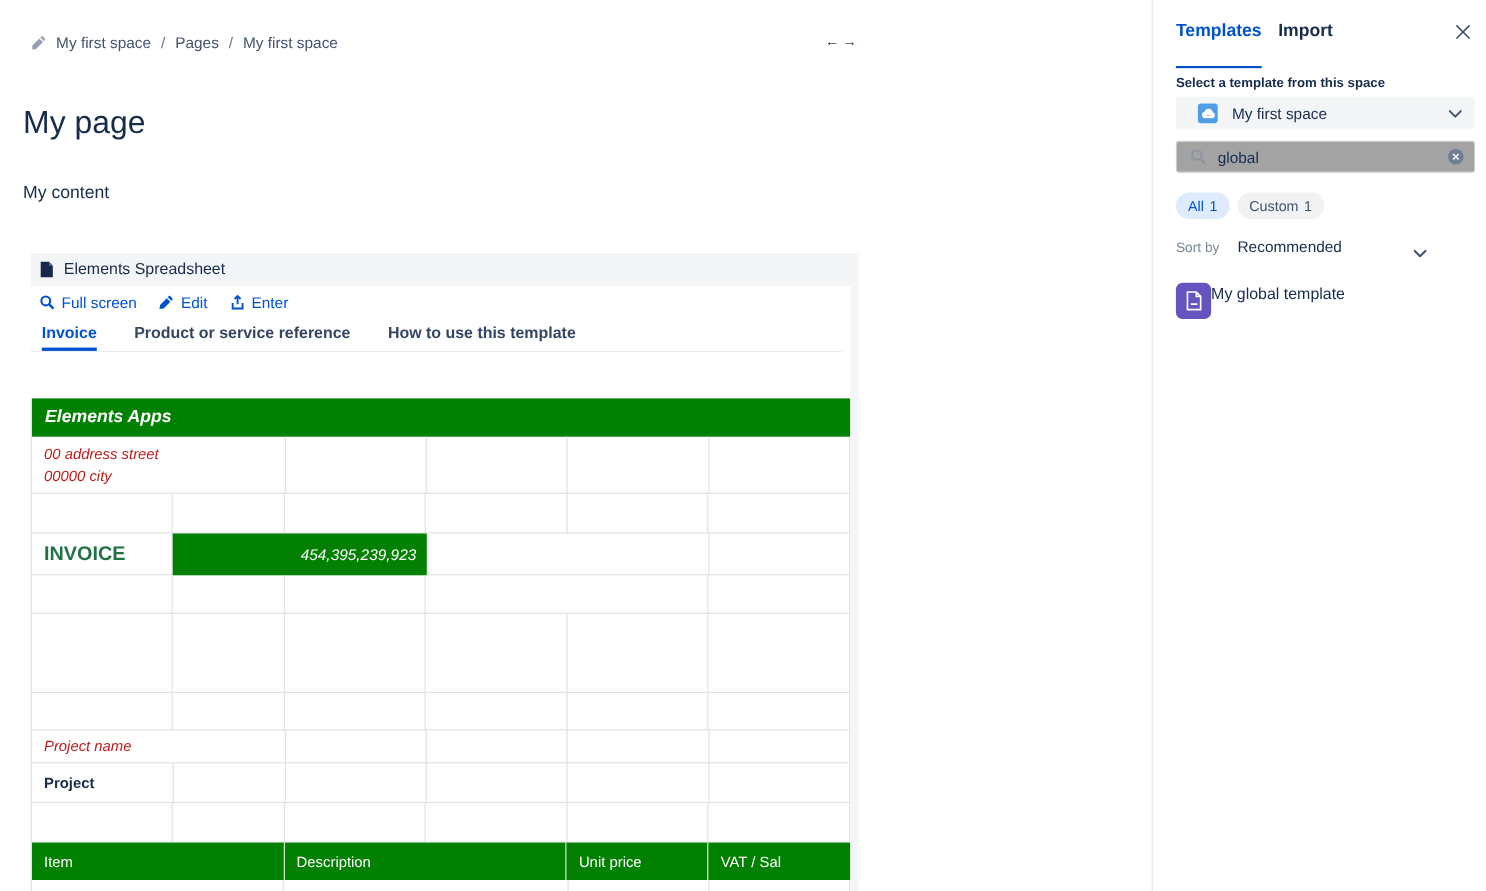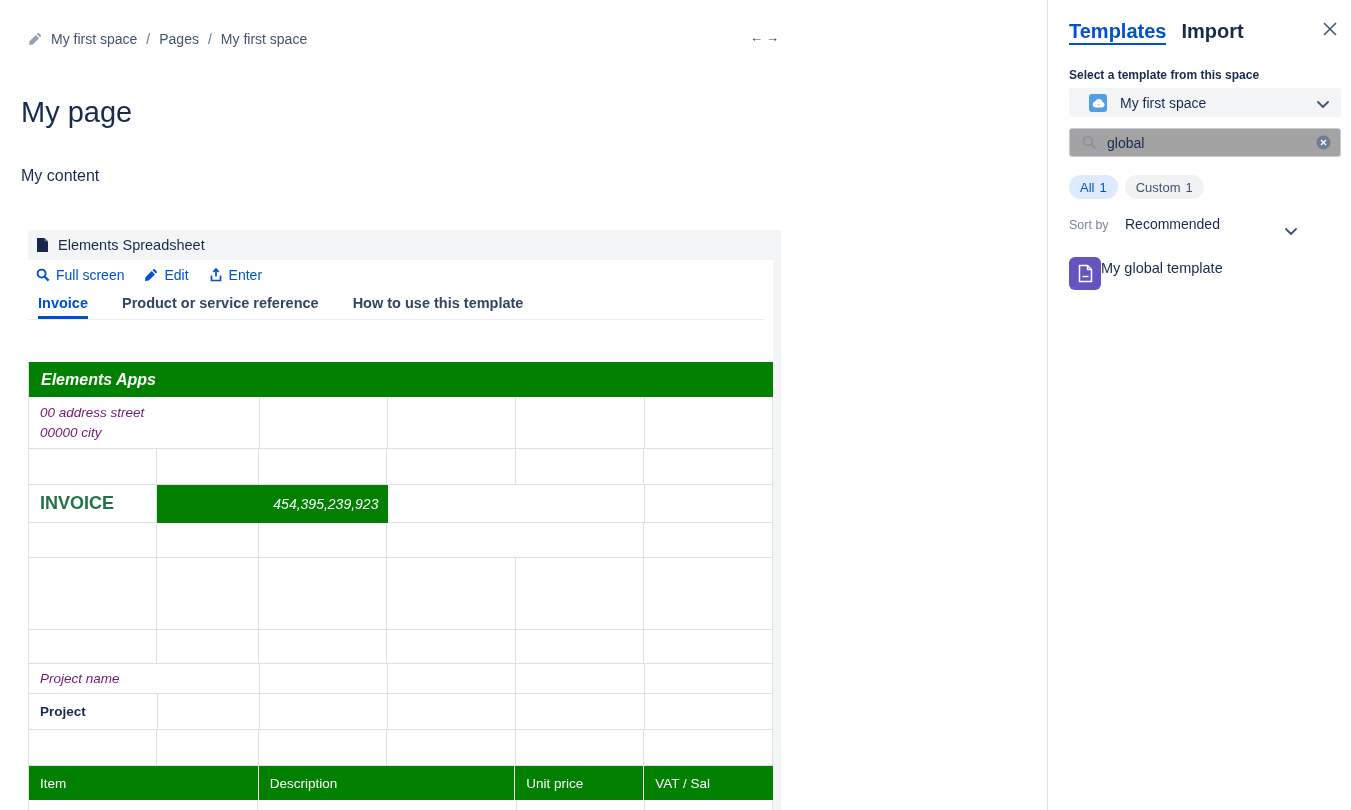--- a/index.html
+++ b/index.html
@@ -32,34 +32,34 @@
 
   
   #sheet { position:absolute; left:0; top:102px; width:745px; overflow:hidden;
     border-left:1px solid #dde0e4; }
   .srow { display:flex; }
   .cell { border-right:1px solid #dde0e4; border-bottom:1px solid #dde0e4;
     font-size:13.5px; color:#172b4d; }
   .green { background:#018001; color:#fff; border:none; }
   .banner-cell { width:745px; height:35px; display:flex; align-items:center; padding-left:12px;
     font-size:16px; font-weight:bold; font-style:italic; }
-  .muted { font-style:italic; color:#701a75; }
+  .muted { font-style:italic; color:#b91c1c; }
   .invoice-label { font-size:18px; font-weight:bold; color:#217346; display:flex; align-items:center;
     padding-left:11px; }
   .inv-num { display:flex; align-items:center; justify-content:flex-end; padding-right:10px;
     font-style:italic; font-size:14px; }
   .bold-cell { font-weight:bold; display:flex; align-items:center; padding-left:11px; }
   .hdr-cell { display:flex; align-items:center; padding-left:11px; font-size:13.5px; border-right:1px solid #fff; }
   .desc-text { padding:7px 11px; line-height:20px; font-size:13.5px; }
 
   
   #sidebar { left:1047px; top:0; width:304px; height:810px; background:#fff;
     border-left:1px solid #dfe1e6; }
   #sb-tabs { position:absolute; left:21px; top:20px; display:flex; gap:15px; }
-  .sb-tab { font-size:20px; font-weight:600; color:#172b4d; padding-bottom:0; cursor:pointer; }
+  .sb-tab { font-size:16px; font-weight:600; color:#172b4d; padding-bottom:22px; cursor:pointer; }
   .sb-tab.active { color:#0052cc; border-bottom:2px solid #0052cc; }
   #sb-close { position:absolute; right:13px; top:21px; cursor:pointer; }
   #sb-select-label { position:absolute; left:21px; top:68px; font-size:12px; font-weight:600; color:#172b4d; }
   #space-selector { position:absolute; left:21px; top:88px; width:272px; height:29px;
     background:#f4f5f7; border-radius:3px; display:flex; align-items:center; cursor:pointer; }
   #space-avatar { width:18px; height:18px; border-radius:3px; background:#4f9fe8; margin-left:20px;
     display:flex; align-items:center; justify-content:center; }
   #space-name { margin-left:13px; font-size:14px; color:#172b4d; flex:1; }
   #space-chevron { margin-right:12px; }
   #search-box { position:absolute; left:21px; top:128px; width:272px; height:29px;

